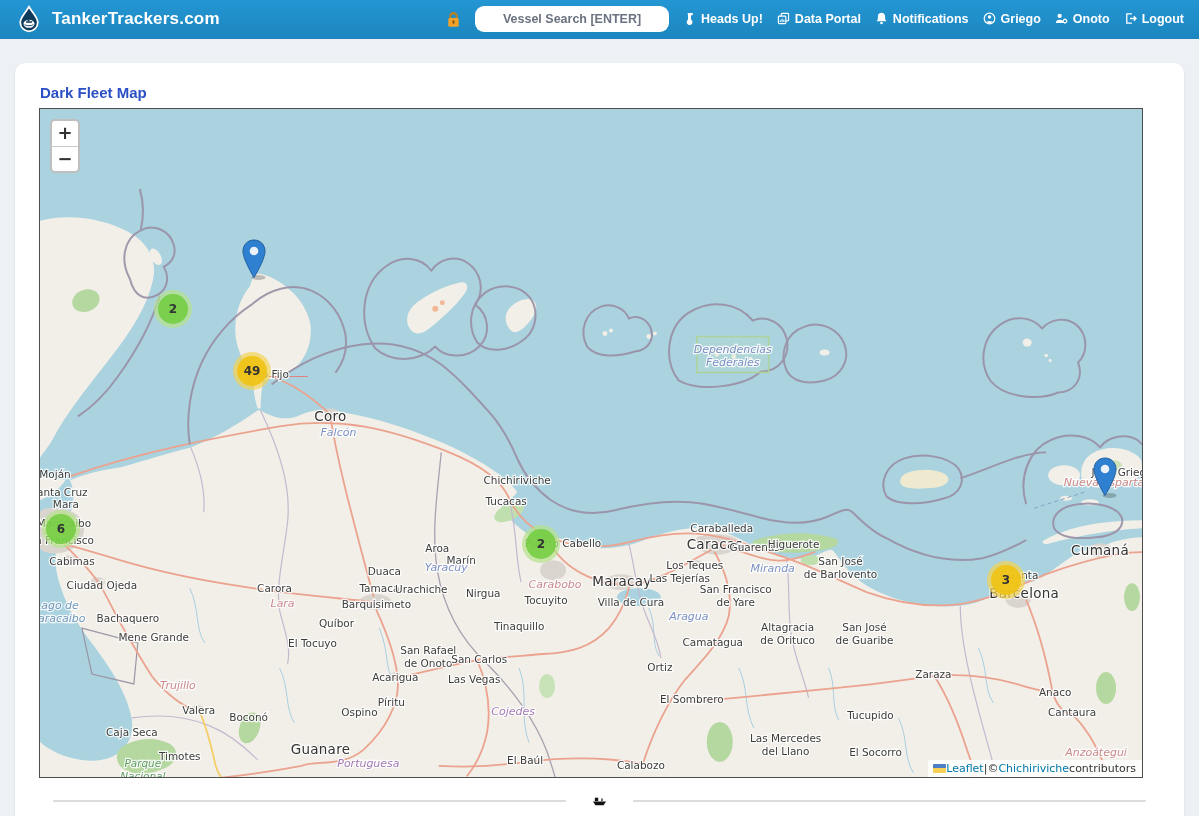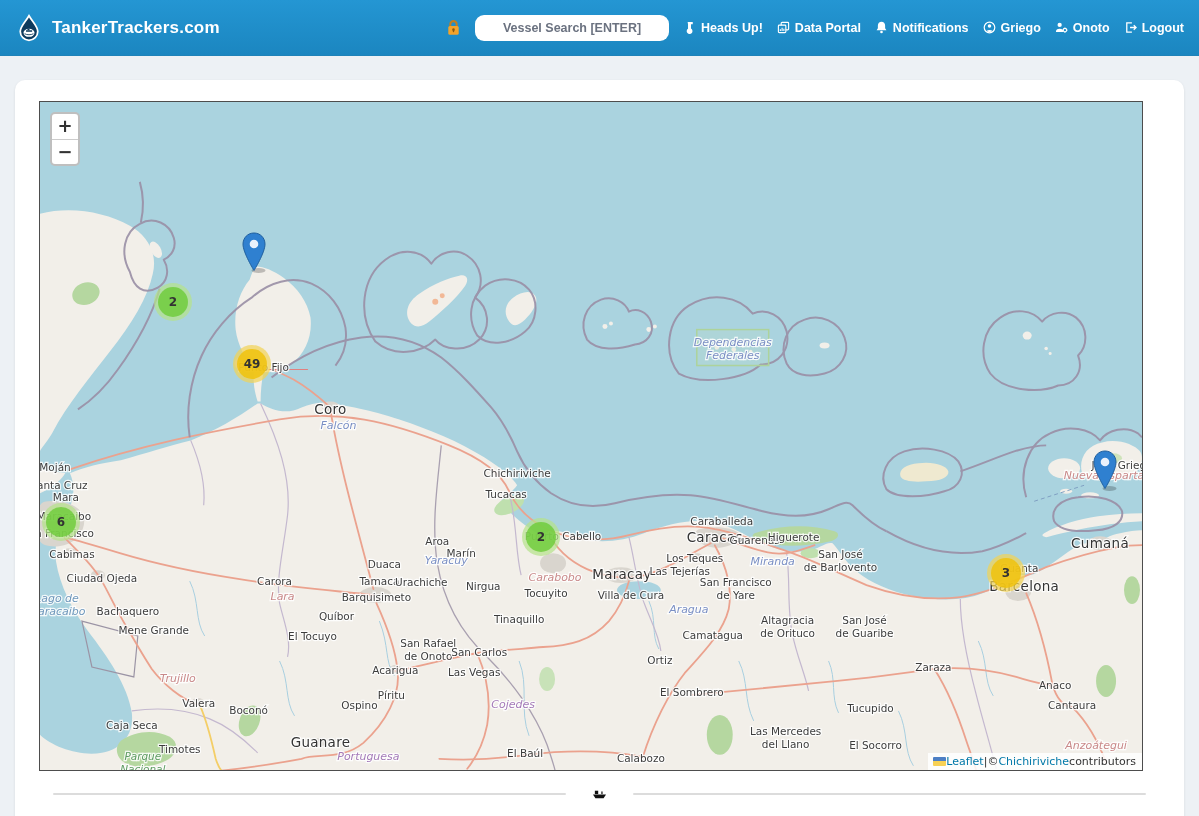--- a/index.html
+++ b/index.html
@@ -3,29 +3,29 @@
 <meta charset="utf-8">
 <style>
   :root{
     --navbar-bg:#1f8ec9; --page-bg:#edf1f5; --title-color:#2b4fc4;
     --sea:#aad3df; --land:#f2efe9; --boundary:#9a8fa6; --link-blue:#0078a8;
   }
   *{box-sizing:border-box}
   html,body{margin:0;padding:0;width:1199px;height:816px;overflow:hidden;
     font-family:"Liberation Sans",sans-serif;background:var(--page-bg);}
   
-  .navbar{height:56px;display:flex;align-items:center;padding:0 15px;
+  .navbar{height:39px;display:flex;align-items:center;padding:0 15px;
     background:linear-gradient(180deg,#2496d3,#1b86c0);border-bottom:1px solid rgba(0,0,0,.12);}
   .brand{display:flex;align-items:center;gap:9px;color:#fff;font-size:17px;font-weight:bold;letter-spacing:.2px;}
   .nav-right{margin-left:auto;display:flex;align-items:center;gap:14px;}
   .lockicon{display:flex;align-items:center;}
   .vessel-search{width:194px;height:26px;border:none;border-radius:9px;font-size:12.5px;
     font-weight:bold;text-align:center;color:#444;outline:none;font-family:"Liberation Sans",sans-serif;}
   .vessel-search::placeholder{color:#6b7280;opacity:1;}
-  .nav-item{display:flex;align-items:center;gap:5px;color:#fff;font-size:12.5px;font-weight:bold;
+  .nav-item{display:flex;gap:5px;color:#fff;font-size:12.5px;font-weight:bold;
     text-decoration:none;cursor:pointer;white-space:nowrap;}
   .nav-item svg{display:block}
   
   .page{padding:24px 15px 0;}
   .card{background:#fff;border-radius:10px;box-shadow:0 1px 3px rgba(0,0,0,.09);
     padding:21px 24px 12px;height:762px;overflow:hidden;}
   .card-title{color:var(--title-color);font-size:15px;font-weight:bold;margin:0 0 7px 1px;}
   
   .map-frame{position:relative;width:1104px;height:670px;border:1px solid #4d4d4d;
     background:var(--sea);overflow:hidden;cursor:grab;}
@@ -149,20 +149,21 @@
           <path d="M8.5 2H3v10h5.5M10.5 4.5L13 7l-2.5 2.5M6.5 7H13" stroke="#fff" stroke-width="1.4" fill="none"></path>
         </svg>
         </span>
       <span>Logout</span>
     </a>
   </div>
 </div>
 
 <div class="page">
   <div class="card">
+    <div class="card-title">Dark Fleet Map</div>
 
     <div class="map-frame" id="map-frame">
       <svg class="basemap" viewBox="0 0 1104 670">
 
         <rect x="0" y="0" width="1104" height="670" fill="var(--sea)"></rect>
 
         <g fill="var(--land)">
 
           <path d="M0,112 C30,104 65,110 90,124 C108,134 118,152 113,172 C108,196 92,222 70,250 C50,276 28,302 12,332 C6,342 0,348 0,350 Z"></path>
 

